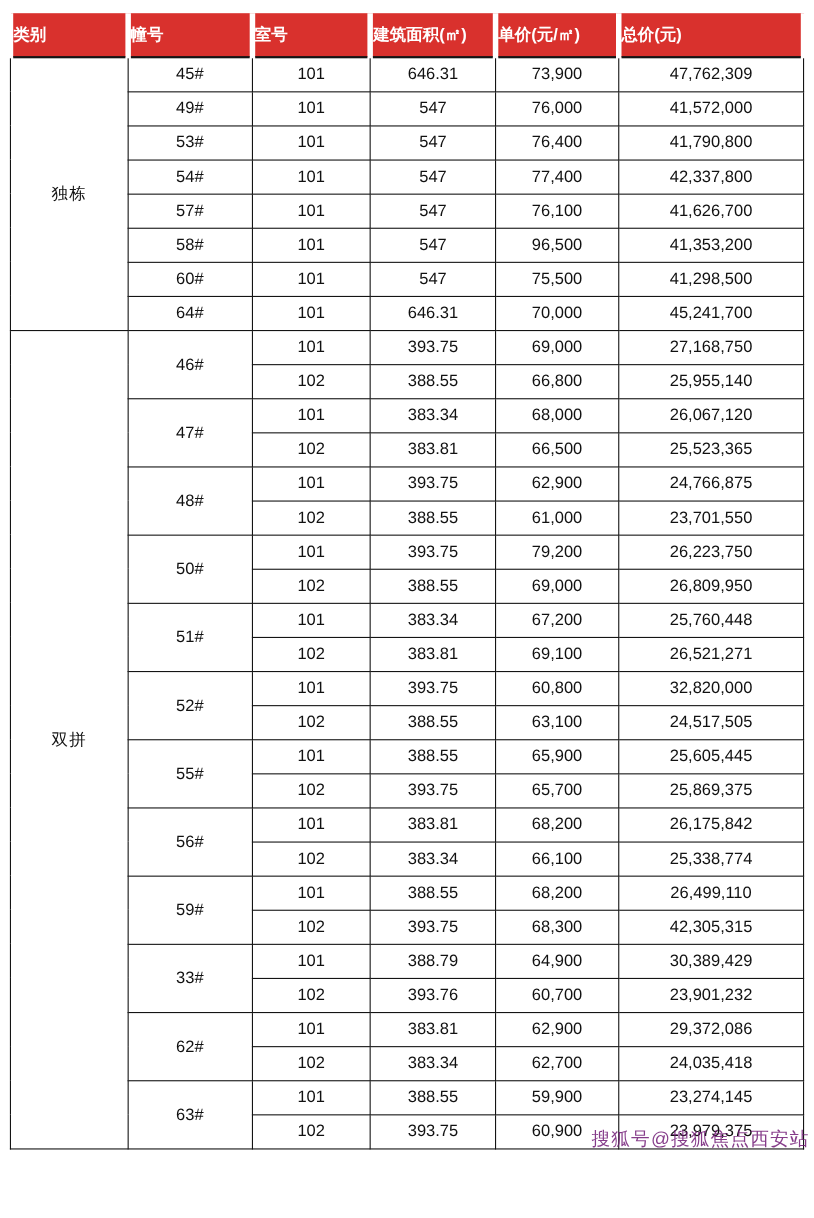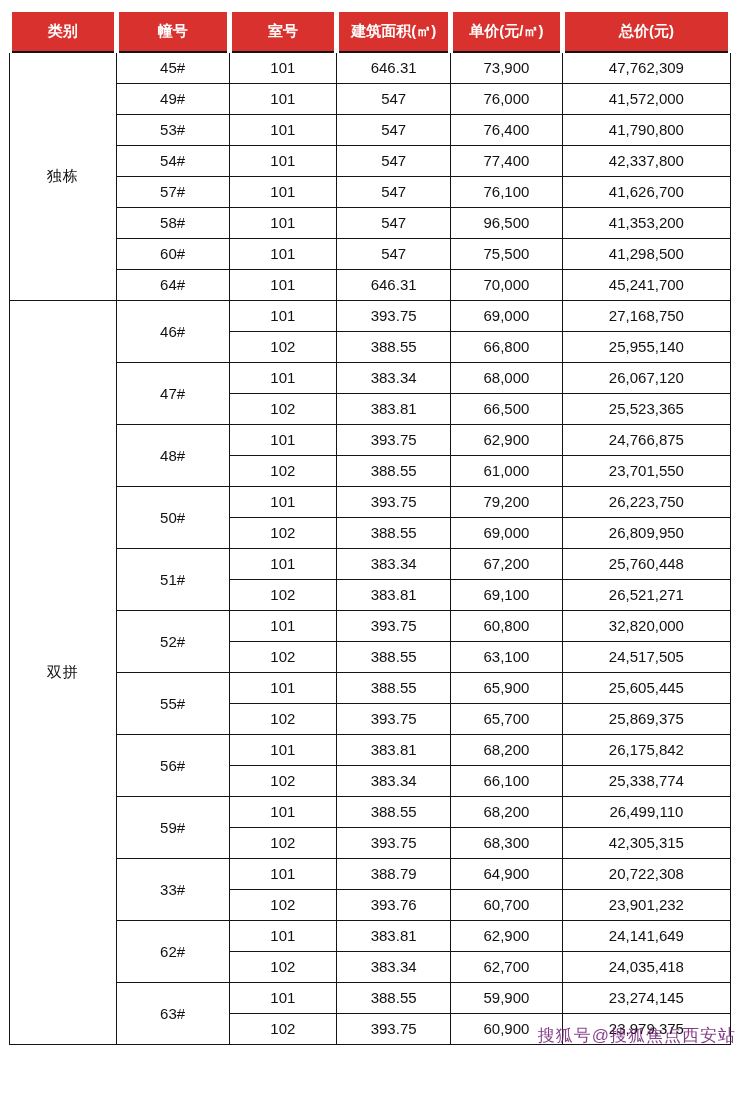--- a/index.html
+++ b/index.html
@@ -17,21 +17,21 @@
     border-collapse: collapse;
     table-layout: fixed;
     width: 726px;
   }
   table.price-table th {
     background: var(--header-bg, #d9312d);
     color: var(--header-text, #ffffff);
     font-weight: 700;
     font-size: 15px;
     height: 40px;
-    text-align: center;
+    text-align: left;
     vertical-align: middle;
     padding: 0;
     border-left: 5px solid #ffffff;
     border-right: 5px solid #ffffff;
     border-top: none;
     border-bottom: 2px solid #141414;
   }
   table.price-table td {
     border: 1px solid var(--border, #141414);
     background: #ffffff;
@@ -252,34 +252,34 @@
           <td>102</td>
           <td>393.75</td>
           <td>68,300</td>
           <td>42,305,315</td>
         </tr>
         <tr>
           <td rowspan="2">33#</td>
           <td>101</td>
           <td>388.79</td>
           <td>64,900</td>
-          <td>20,722,308</td>
+          <td>30,389,429</td>
         </tr>
         <tr>
           <td>102</td>
           <td>393.76</td>
           <td>60,700</td>
           <td>23,901,232</td>
         </tr>
         <tr>
           <td rowspan="2">62#</td>
           <td>101</td>
           <td>383.81</td>
           <td>62,900</td>
-          <td>24,141,649</td>
+          <td>29,372,086</td>
         </tr>
         <tr>
           <td>102</td>
           <td>383.34</td>
           <td>62,700</td>
           <td>24,035,418</td>
         </tr>
         <tr>
           <td rowspan="2">63#</td>
           <td>101</td>

